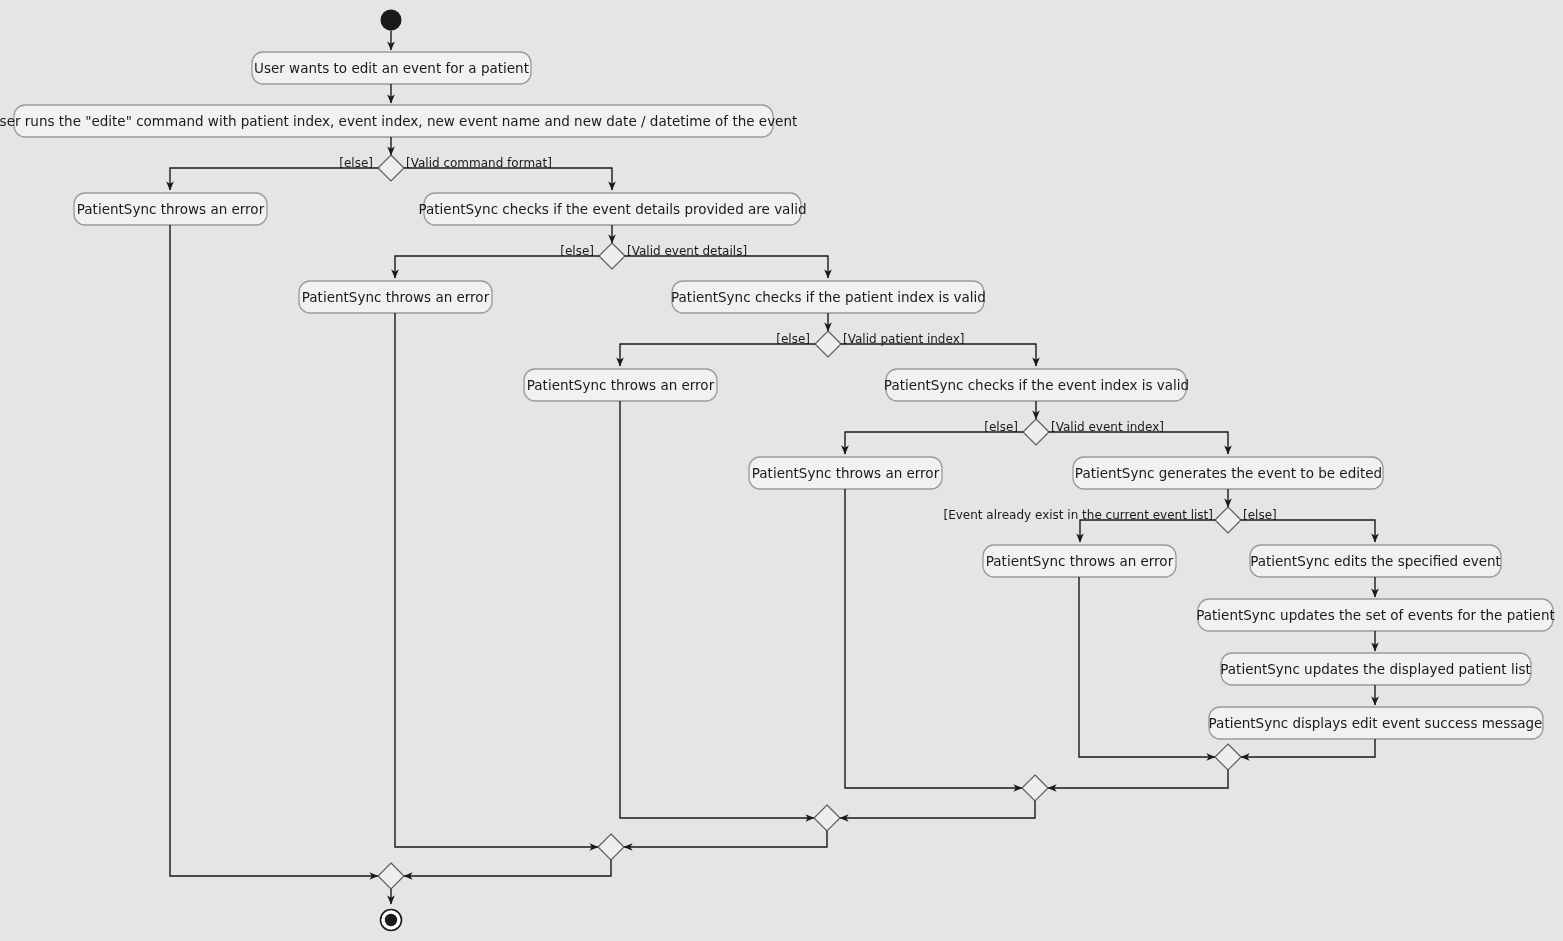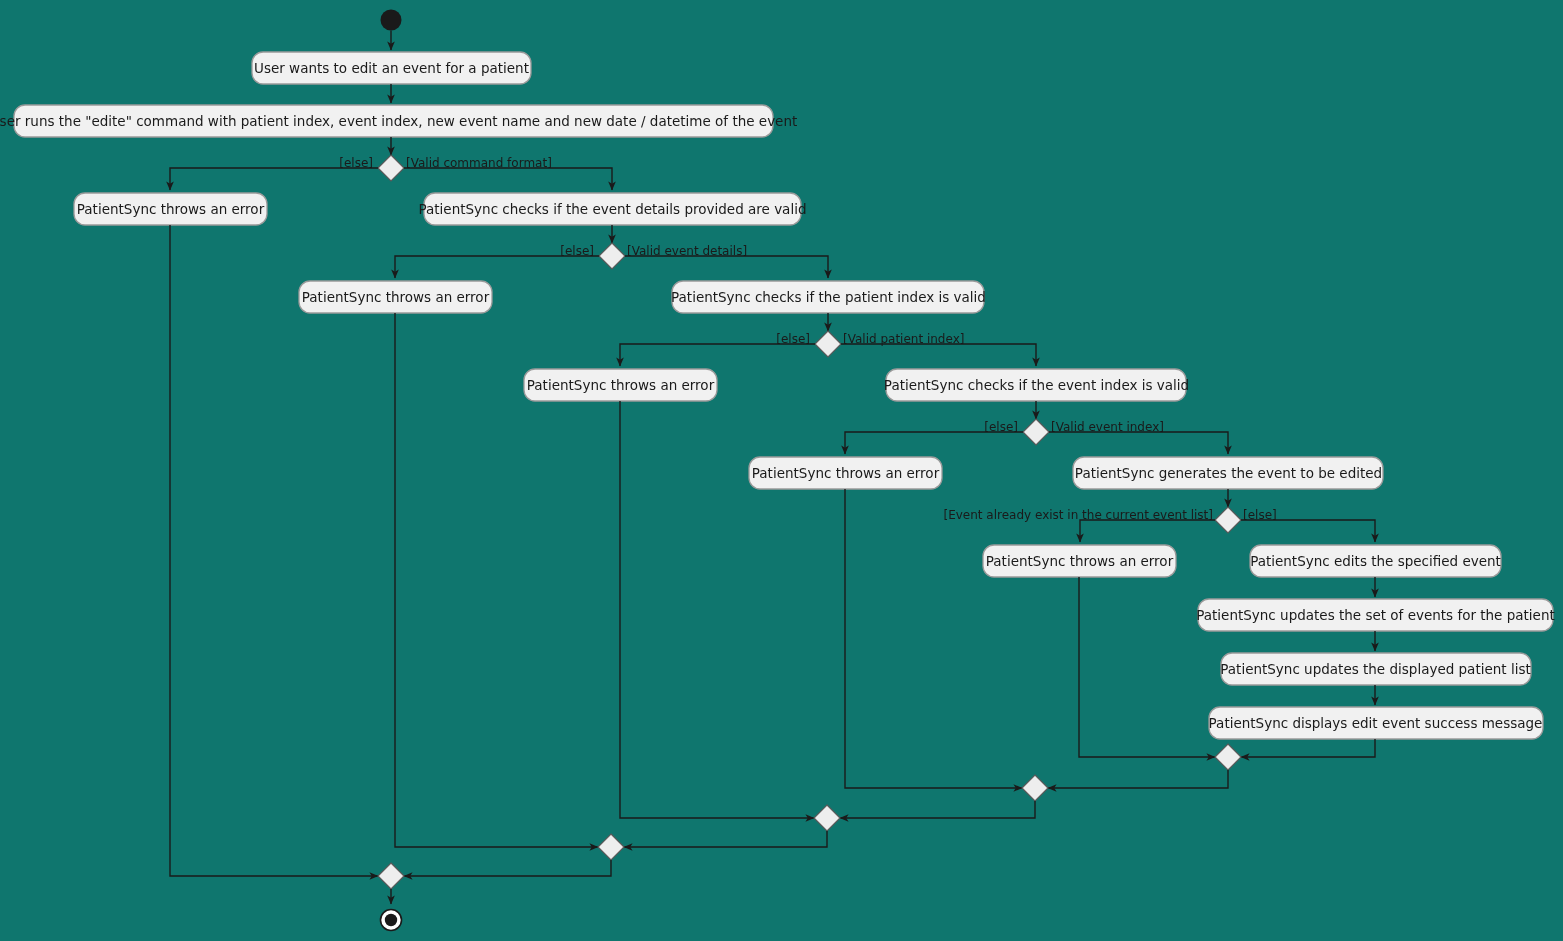--- a/index.html
+++ b/index.html
@@ -4,21 +4,21 @@
 <style>
   html, body {
     margin: 0;
     padding: 0;
     background: #ffffff;
   }
   #diagram-root {
     position: relative;
     width: 1563px;
     height: 941px;
-    background: #0f766e;
+    background: #e5e5e5;
     font-family: "DejaVu Sans", sans-serif;
   }
   svg.diagram-canvas {
     display: block;
     width: 1563px;
     height: 941px;
   }
   .activity-node rect {
     fill: #F1F1F1;
     stroke: #9A9A9A;

